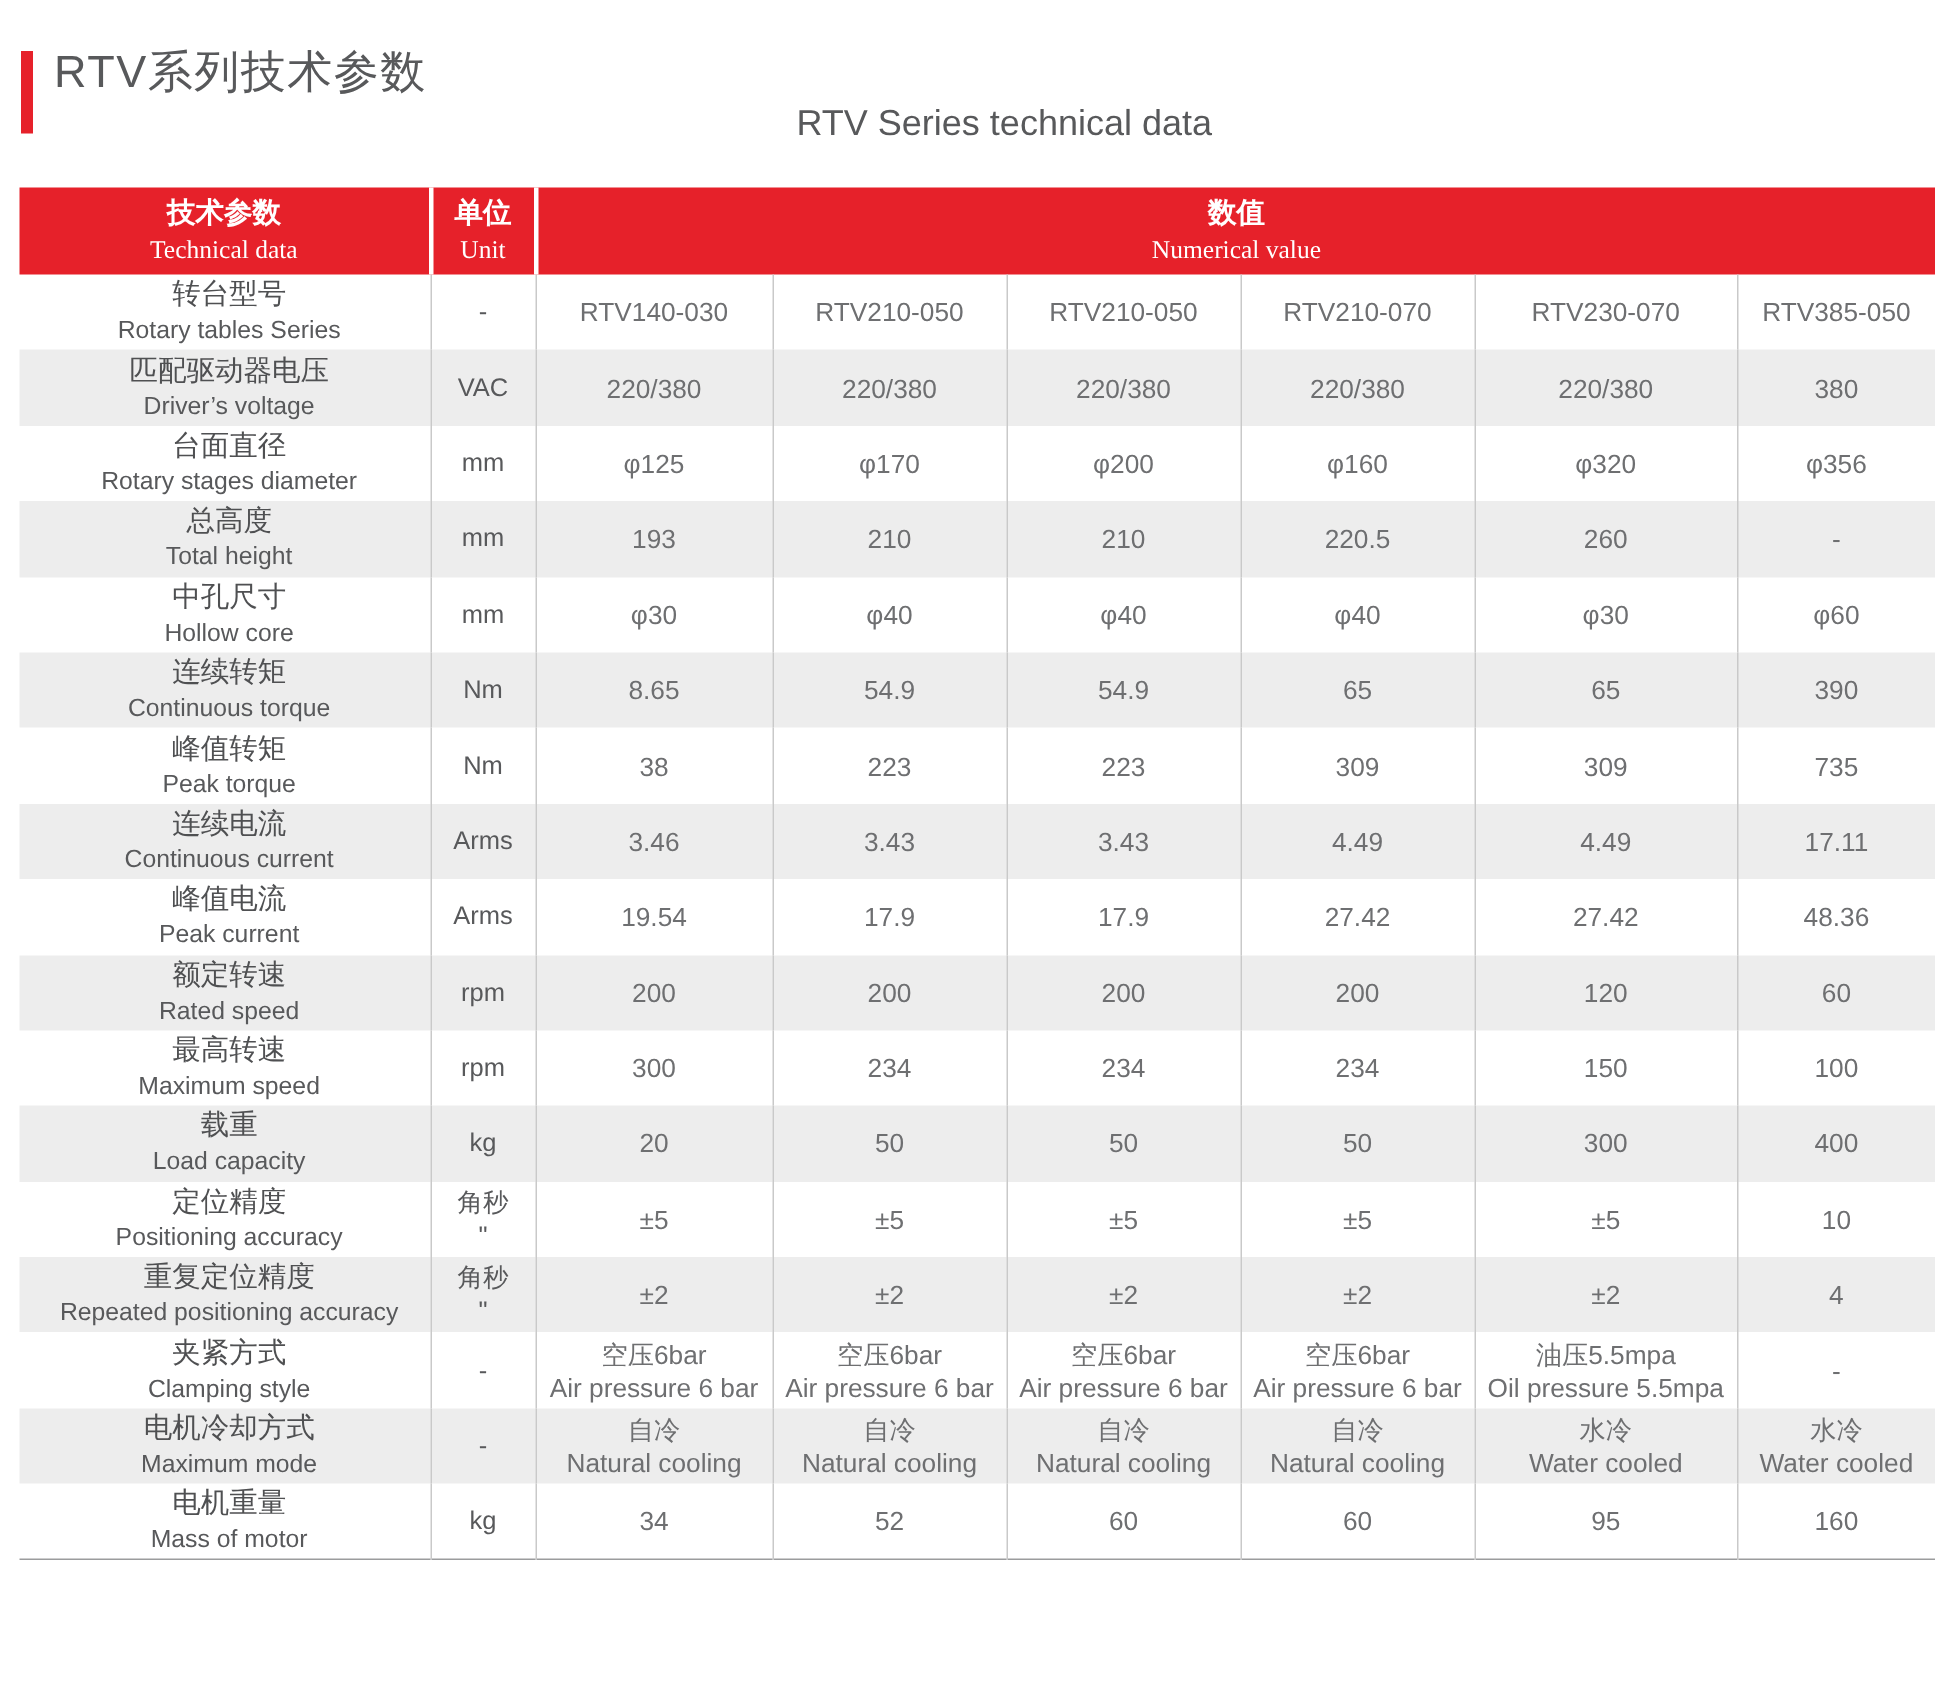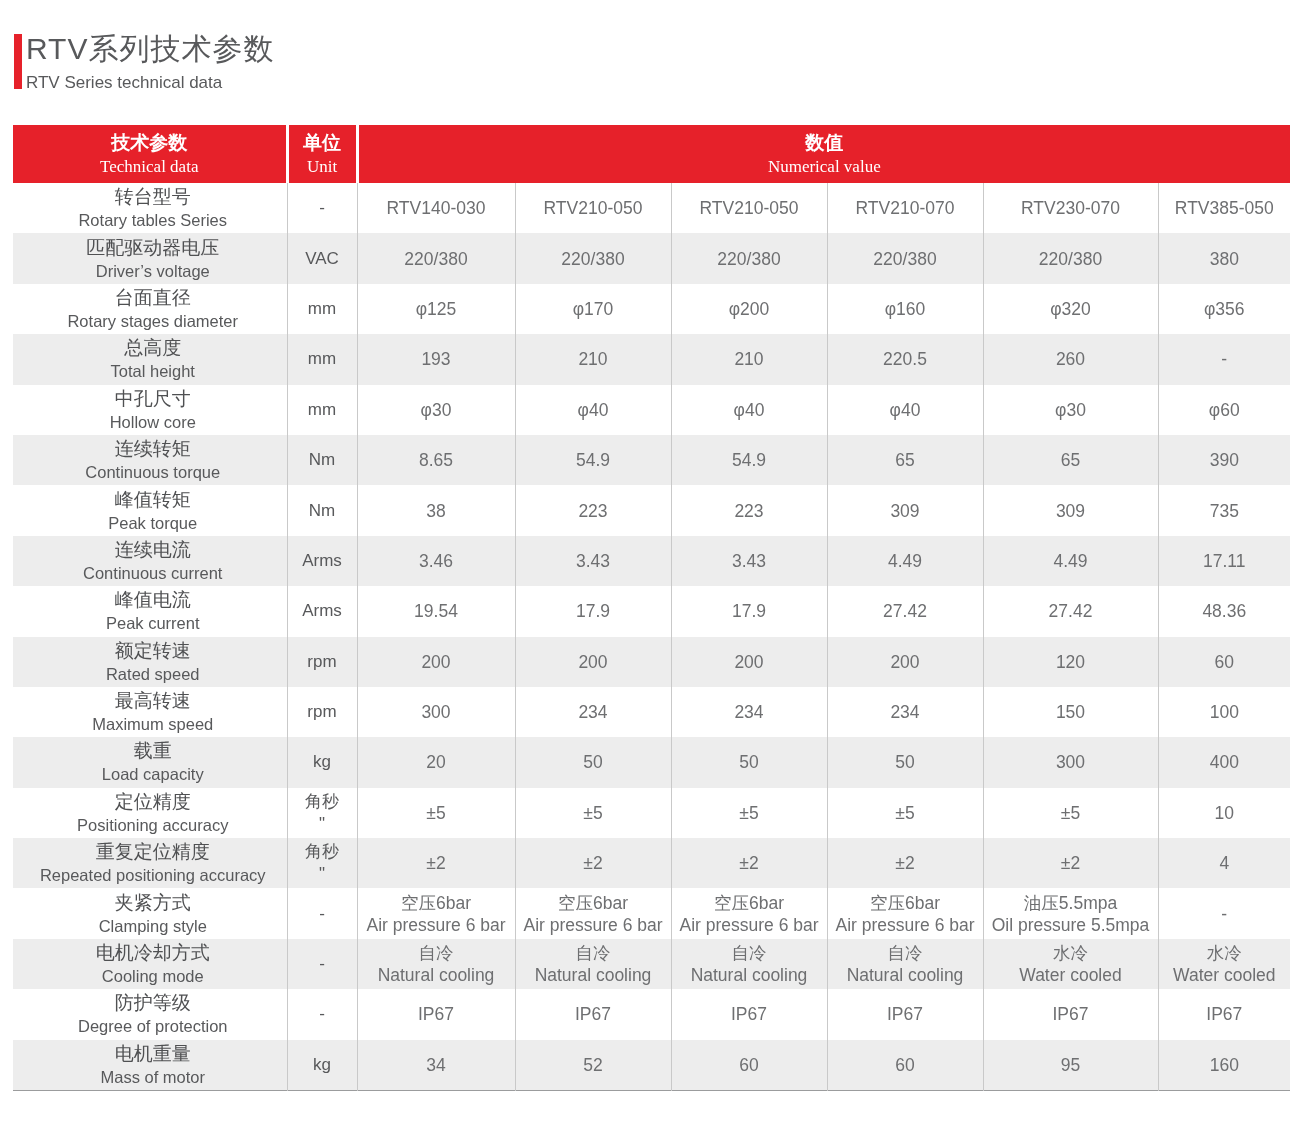--- a/index.html
+++ b/index.html
@@ -10,24 +10,24 @@
     --text-mid:#58595b;
     --text-val:#6e6f71;
   }
   *{box-sizing:border-box;}
   html,body{margin:0;padding:0;}
   body{
     width:1303px;height:1130px;background:#ffffff;
     font-family:"Liberation Sans","DejaVu Sans",sans-serif;
     color:var(--text-mid);
   }
-  .title-block{position:relative;margin:30px 0 0 14px;padding-left:12px;}
+  .title-block{position:relative;margin:30px 0 0 14px;padding-left:22px;}
   .accent-bar{position:absolute;left:0;top:4px;width:8px;height:55px;background:var(--red);}
   .page-title{font-size:30px;line-height:38px;margin:0;font-weight:400;color:var(--text-mid);letter-spacing:1px;}
-  .page-subtitle{font-size:17px;line-height:30px;color:var(--text-mid);}
+  .page-subtitle{font-size:24px;line-height:30px;color:var(--text-mid);text-align:center;}
 
   table.spec{
     margin:27px 0 0 13px;width:1277px;
     border-collapse:collapse;table-layout:fixed;
   }
   thead th{
     background:var(--red);color:#ffffff;height:58px;
     text-align:center;vertical-align:middle;padding:4px;font-weight:400;
   }
   thead th .h-zh{font-size:19px;font-weight:700;line-height:26px;display:block;}
@@ -284,51 +284,38 @@
 Air pressure 6 bar</td>
     <td class="val">空压6bar
 Air pressure 6 bar</td>
     <td class="val">油压5.5mpa
 Oil pressure 5.5mpa</td>
     <td class="val">-</td>
   </tr>
       <tr>
     <td class="param">
       <span class="p-zh">电机冷却方式</span>
-      <span class="p-en">Cooling mode</span>
+      <span class="p-en">Maximum mode</span>
     </td>
     <td class="unit">-</td>
     <td class="val">自冷
 Natural cooling</td>
     <td class="val">自冷
 Natural cooling</td>
     <td class="val">自冷
 Natural cooling</td>
     <td class="val">自冷
 Natural cooling</td>
     <td class="val">水冷
 Water cooled</td>
     <td class="val">水冷
 Water cooled</td>
   </tr>
       <tr>
     <td class="param">
-      <span class="p-zh">防护等级</span>
-      <span class="p-en">Degree of protection</span>
-    </td>
-    <td class="unit">-</td>
-    <td class="val">IP67</td>
-    <td class="val">IP67</td>
-    <td class="val">IP67</td>
-    <td class="val">IP67</td>
-    <td class="val">IP67</td>
-    <td class="val">IP67</td>
-  </tr>
-      <tr>
-    <td class="param">
       <span class="p-zh">电机重量</span>
       <span class="p-en">Mass of motor</span>
     </td>
     <td class="unit">kg</td>
     <td class="val">34</td>
     <td class="val">52</td>
     <td class="val">60</td>
     <td class="val">60</td>
     <td class="val">95</td>
     <td class="val">160</td>

